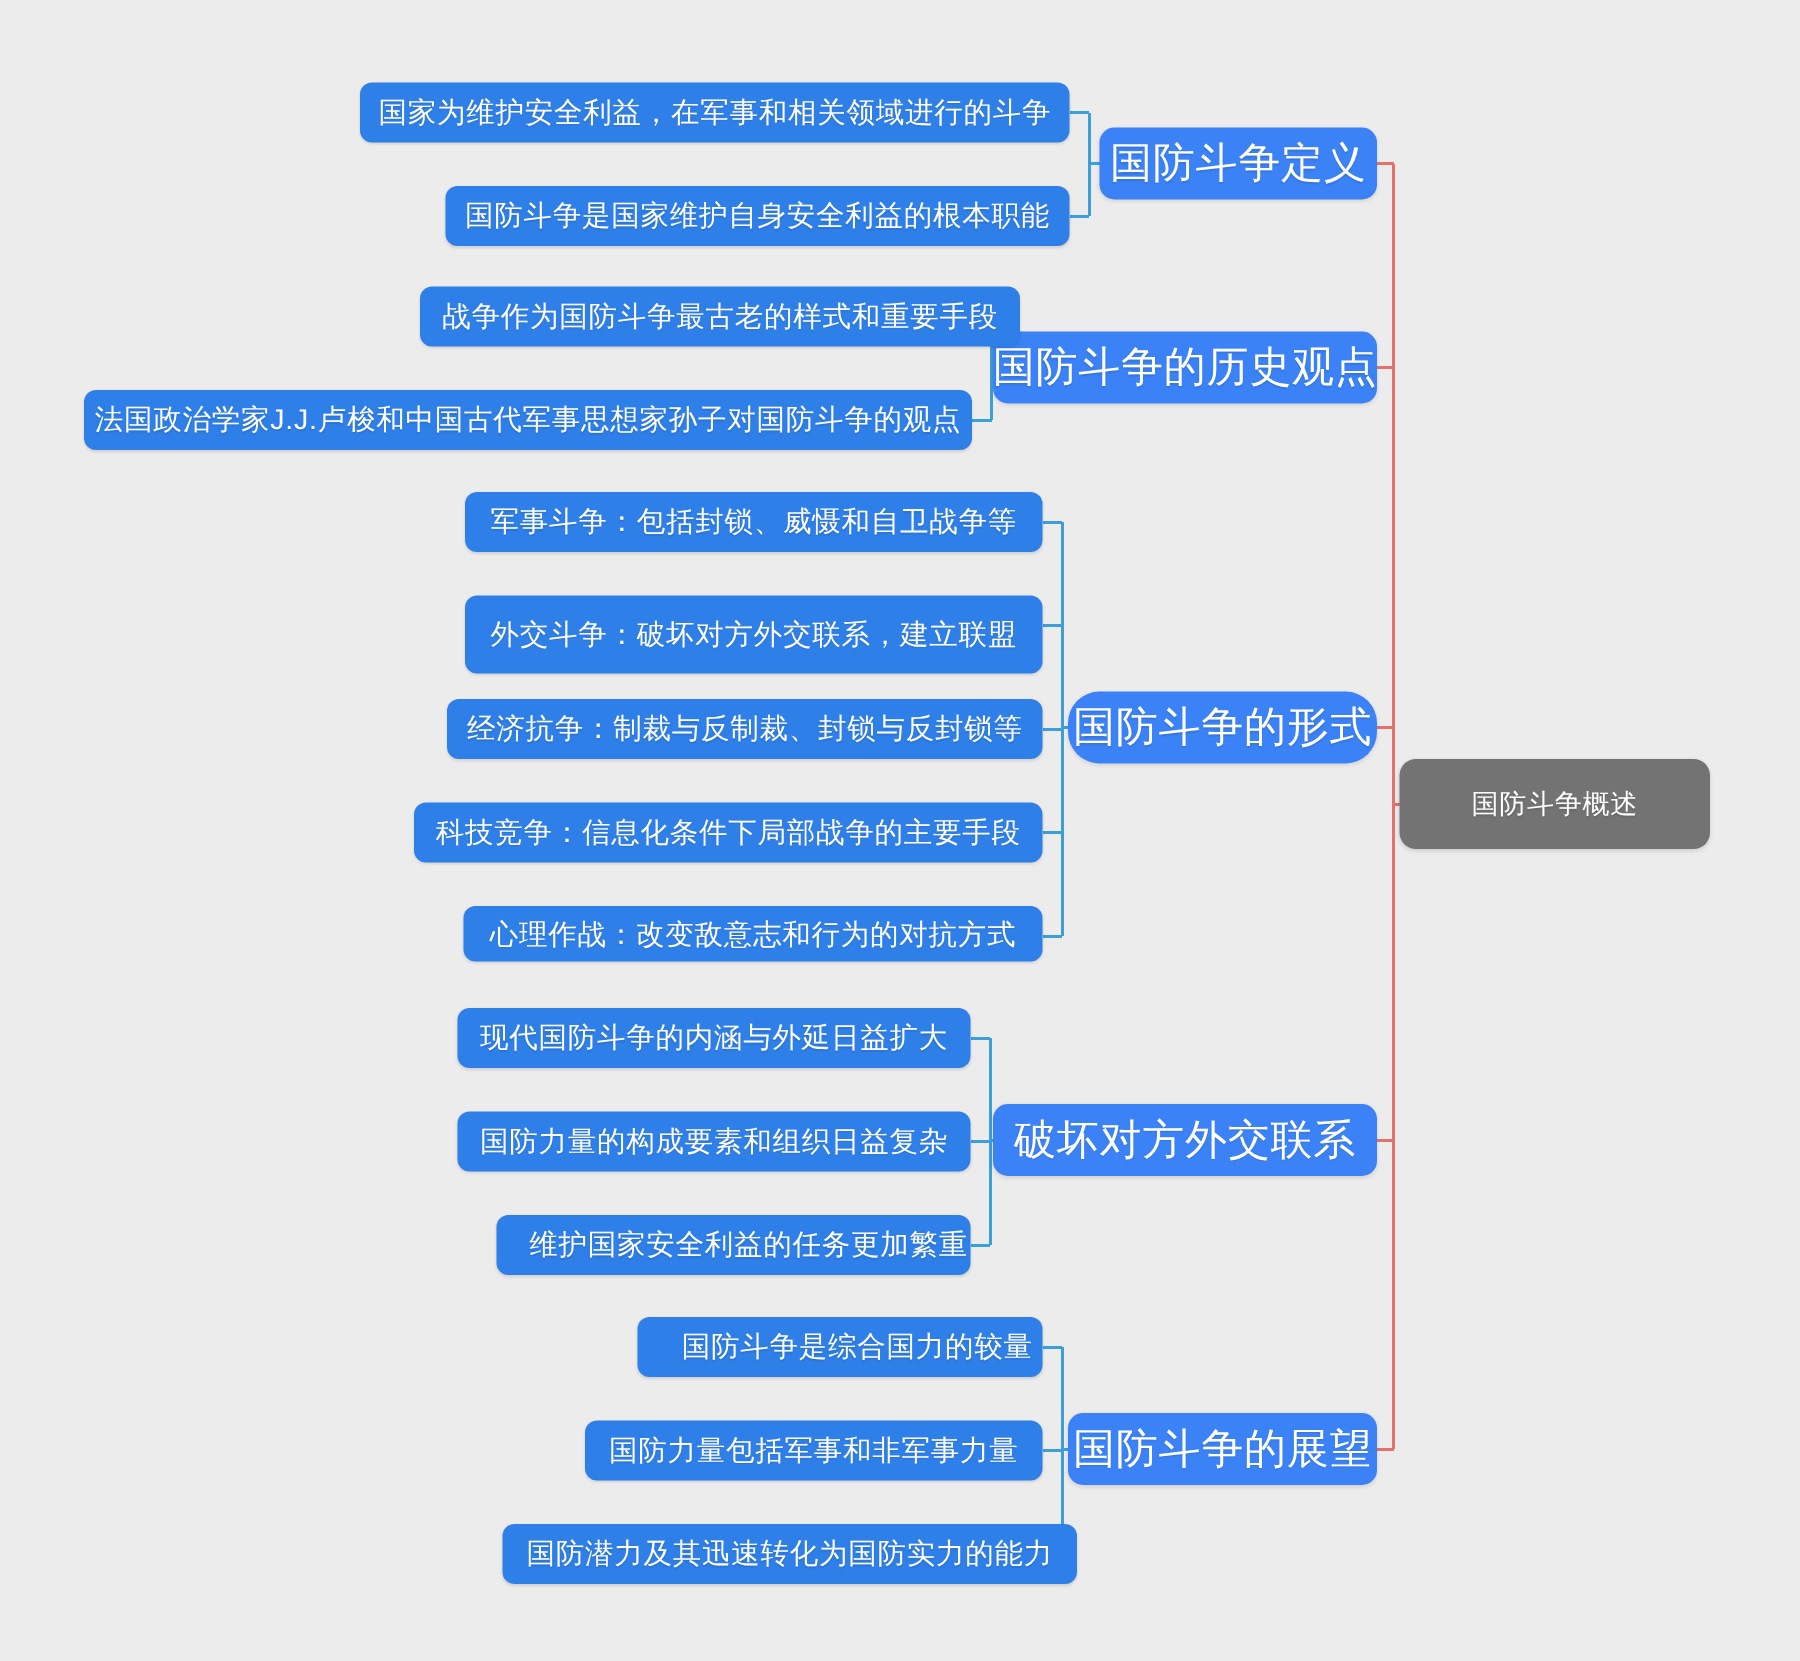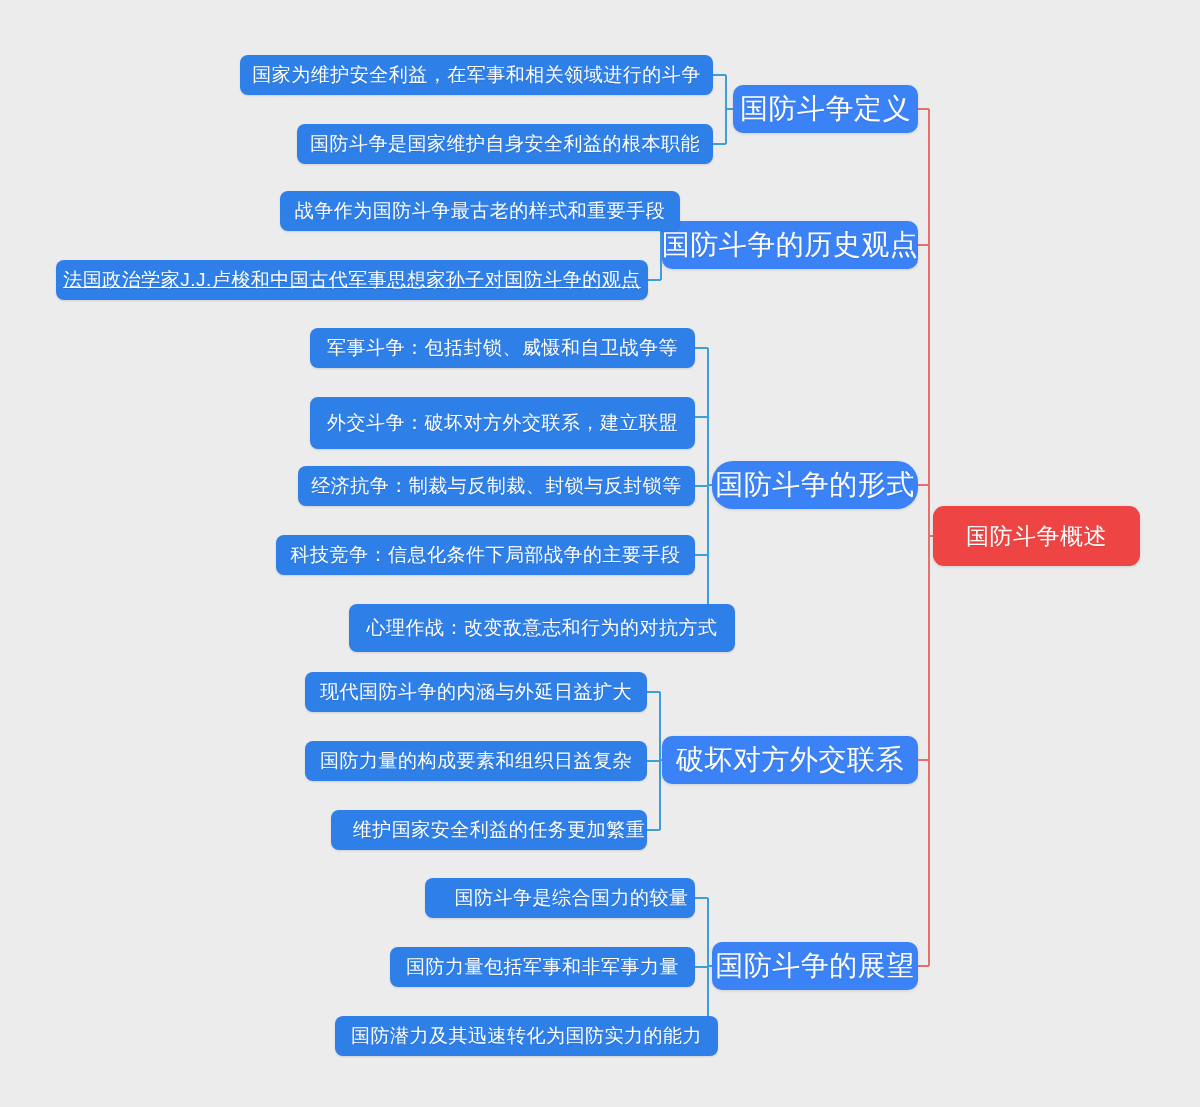--- a/index.html
+++ b/index.html
@@ -33,22 +33,22 @@
     display: flex;
     align-items: center;
     justify-content: center;
     border-radius: 9px;
     color: #ffffff;
     white-space: nowrap;
     letter-spacing: 0.5px;
     text-shadow: 0 1px 1px rgba(0,0,0,0.10);
   }
   .node.root {
-    background: #ef4444;
-    font-size: 23px;
+    background: #737373;
+    font-size: 18px;
     border-radius: 11px;
     box-shadow: 0 1px 3px rgba(0,0,0,0.13);
   }
   .node.branch {
     background: #3b82f6;
     font-size: 28px;
     border-radius: 10px;
     box-shadow: 0 1px 3px rgba(0,0,0,0.12);
   }
   .node.leaf {
@@ -97,27 +97,27 @@
       <line x1="708" y1="967" x2="695" y2="967" stroke="#3c9fd8" stroke-width="2" shape-rendering="crispEdges"></line>
       <line x1="708" y1="1036" x2="695" y2="1036" stroke="#3c9fd8" stroke-width="2" shape-rendering="crispEdges"></line>
     </svg>
   <div id="node-layer">
       <div class="node root" style="left: 933px; top: 506px; width: 207px; height: 60px;">国防斗争概述</div>
       <div class="node branch" style="left: 733px; top: 85px; width: 185px; height: 48px;">国防斗争定义</div>
       <div class="node leaf" style="left: 240px; top: 55px; width: 473px; height: 40px;">国家为维护安全利益，在军事和相关领域进行的斗争</div>
       <div class="node leaf" style="left: 297px; top: 124px; width: 416px; height: 40px;">国防斗争是国家维护自身安全利益的根本职能</div>
       <div class="node branch" style="left: 662px; top: 221px; width: 256px; height: 48px;">国防斗争的历史观点</div>
       <div class="node leaf" style="left: 248px; top: 191px; width: 400px; height: 40px; margin-left: 32px;">战争作为国防斗争最古老的样式和重要手段</div>
-      <div class="node leaf" style="left: 56px; top: 260px; width: 592px; height: 40px; text-decoration: underline;">法国政治学家J.J.卢梭和中国古代军事思想家孙子对国防斗争的观点</div>
+      <div class="node leaf" style="left: 56px; top: 260px; width: 592px; height: 40px;">法国政治学家J.J.卢梭和中国古代军事思想家孙子对国防斗争的观点</div>
       <div class="node branch" style="left: 712px; top: 461px; width: 206px; height: 48px; border-radius: 21px;">国防斗争的形式</div>
       <div class="node leaf" style="left: 310px; top: 328px; width: 385px; height: 40px;">军事斗争：包括封锁、威慑和自卫战争等</div>
       <div class="node leaf" style="left: 310px; top: 397px; width: 385px; height: 52px;">外交斗争：破坏对方外交联系，建立联盟</div>
       <div class="node leaf" style="left: 298px; top: 466px; width: 397px; height: 40px;">经济抗争：制裁与反制裁、封锁与反封锁等</div>
       <div class="node leaf" style="left: 276px; top: 535px; width: 419px; height: 40px;">科技竞争：信息化条件下局部战争的主要手段</div>
-      <div class="node leaf" style="left: 309px; top: 604px; width: 386px; height: 48px; margin-left: 40px;">心理作战：改变敌意志和行为的对抗方式</div>
+      <div class="node leaf" style="left: 309px; top: 604px; width: 386px; height: 37px;">心理作战：改变敌意志和行为的对抗方式</div>
       <div class="node branch" style="left: 662px; top: 736px; width: 256px; height: 48px;">破坏对方外交联系</div>
       <div class="node leaf" style="left: 305px; top: 672px; width: 342px; height: 40px;">现代国防斗争的内涵与外延日益扩大</div>
       <div class="node leaf" style="left: 305px; top: 741px; width: 342px; height: 40px;">国防力量的构成要素和组织日益复杂</div>
       <div class="node leaf" style="left: 331px; top: 810px; width: 316px; height: 40px; padding-left: 36px;">维护国家安全利益的任务更加繁重</div>
       <div class="node branch" style="left: 712px; top: 942px; width: 206px; height: 48px;">国防斗争的展望</div>
       <div class="node leaf" style="left: 425px; top: 878px; width: 270px; height: 40px; padding-left: 39px;">国防斗争是综合国力的较量</div>
       <div class="node leaf" style="left: 390px; top: 947px; width: 305px; height: 40px;">国防力量包括军事和非军事力量</div>
       <div class="node leaf" style="left: 312px; top: 1016px; width: 383px; height: 40px; margin-left: 23px;">国防潜力及其迅速转化为国防实力的能力</div>
     </div>
 </div>

